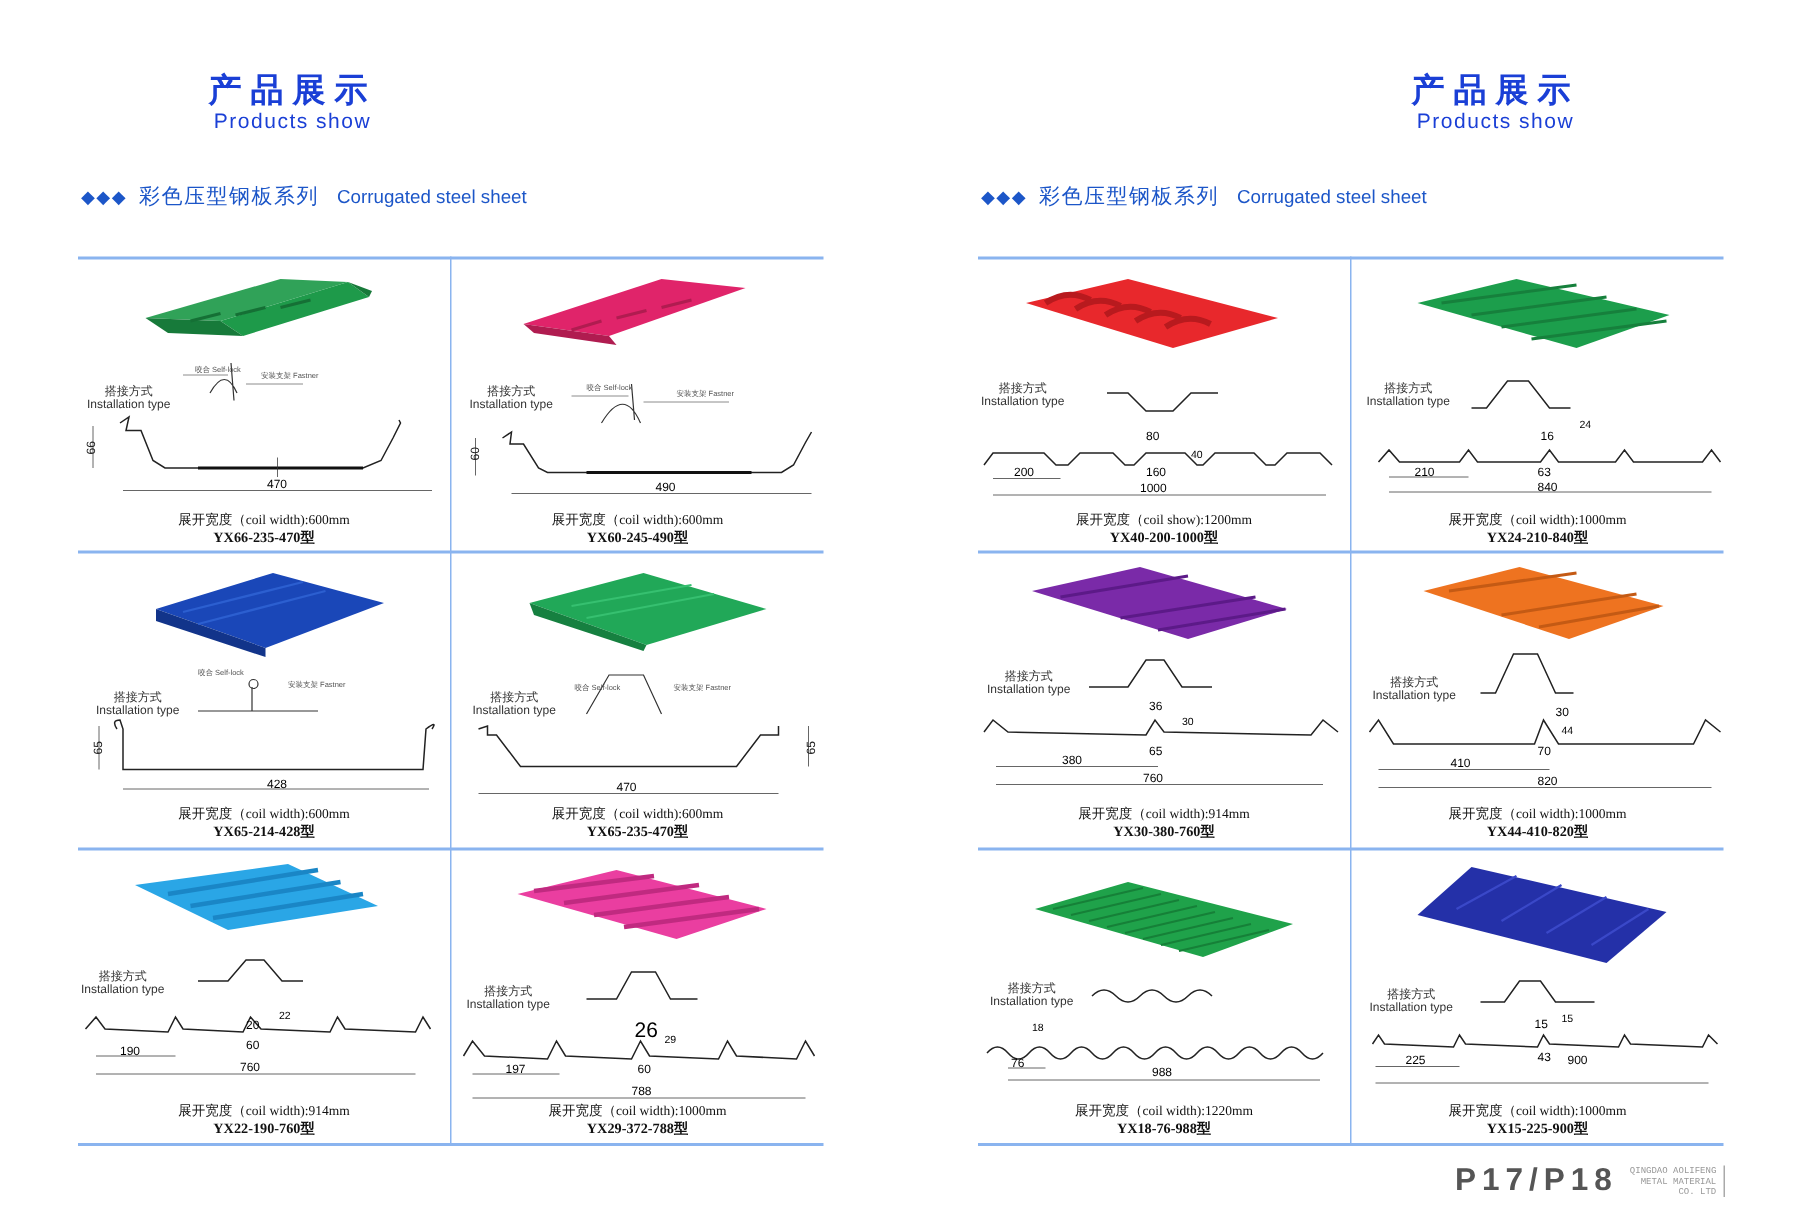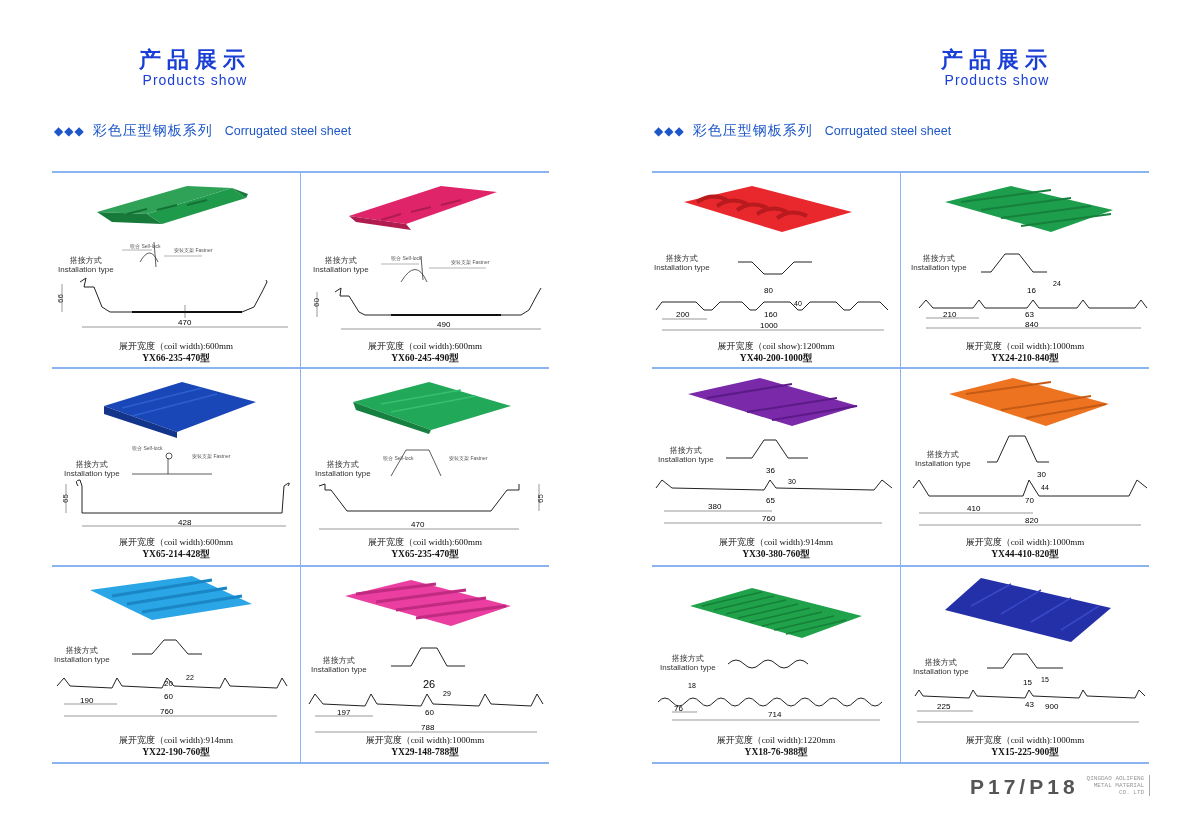--- a/index.html
+++ b/index.html
@@ -11,21 +11,21 @@
   .series .dia { font-size:12px; letter-spacing:1px; color:#1c56c8; }
   .series .cn { font-size:14px; letter-spacing:1px; }
   .series .en { font-size:12.5px; margin-left:4px;text-align:center; }
   .cell { position:absolute; width:248px; height:189px; }
   .hline { position:absolute; height:1.5px; background:#8ab4ef; }
   .vline { position:absolute; width:1px; background:#8ab4ef; }
   .cell svg { position:absolute; left:0; top:0; }
   .inst { position:absolute; font-size:8px; color:#333; line-height:9px; text-align:center; }
   .coil { position:absolute; width:248px; text-align:center; font-family:"Liberation Serif", serif; font-size:9px; color:#111; top:168px; }
   .model { position:absolute; width:248px; text-align:center; font-family:"Liberation Serif", serif; font-weight:bold; font-size:9.5px; color:#111; top:180px; }
-  .footer { position:absolute; left:970px; top:775px; display:flex; align-items:flex-start; gap:8px; }
+  .footer { position:absolute; left:970px; top:775px; display:flex; align-items:center; gap:8px; }
   .footer .pg { font-size:21px; font-weight:bold; color:#555; letter-spacing:4px; }
   .footer .co { font-family:"Liberation Mono", monospace; font-size:6px; color:#999; line-height:7px; text-align:right; padding-right:5px; border-right:1px solid #aaa; }
 </style>
 </head>
 <body>
 
 <div class="page-header" style="left:130px;top:48px;width:130px;">
   <div class="cn">产品展示</div>
   <div class="en">Products show</div>
 </div>
@@ -187,27 +187,27 @@
     <path d="M55,28 L135,18 M75,36 L165,24 M95,44 L185,32 M115,52 L205,40" stroke="#c02a80" stroke-width="3"></path>
     <path d="M90,100 L110,100 L120,82 L136,82 L146,100 L164,100" stroke="#222" fill="none" stroke-width="1"></path>
     <path d="M8,138 L14,128 L22,138 L64,140 L70,128 L76,138 L120,140 L126,128 L132,138 L178,140 L184,128 L190,138 L230,140 L236,128 L242,138" stroke="#222" fill="none" stroke-width="1"></path>
     <line x1="14" y1="150" x2="72" y2="150" stroke="#333" stroke-width="0.5"></line>
     <line x1="14" y1="166" x2="236" y2="166" stroke="#333" stroke-width="0.5"></line>
   </svg>
   <div class="inst" style="left:10px;top:90px;">
     <div>搭接方式</div>
     <div>Installation type</div>
   </div>
-  <div style="position:absolute;left:122px;top:112px;font-size:11px;">26</div>
+  <div style="position:absolute;left:122px;top:112px;font-size:14px;">26</div>
   <div style="position:absolute;left:142px;top:124px;font-size:7px;">29</div>
   <div style="position:absolute;left:124px;top:142px;font-size:8px;">60</div>
   <div style="position:absolute;left:36px;top:142px;font-size:8px;">197</div>
   <div style="position:absolute;left:120px;top:157px;font-size:8px;">788</div>
   <div class="coil">展开宽度（coil width):1000mm</div>
-  <div class="model">YX29-148-788型</div>
+  <div class="model">YX29-372-788型</div>
 </div>
 
 <div class="cell" style="left:652px;top:172px;">
   <svg width="248" height="196">
     <polygon points="32,30 100,14 200,40 130,60" fill="#e8282c"></polygon>
     <path d="M45,30 Q60,20 75,28 M65,34 Q80,24 95,32 M85,38 Q100,28 115,36 M105,42 Q120,32 135,40 M125,46 Q140,36 155,44" stroke="#b81a1e" stroke-width="4" fill="none"></path>
     <path d="M86,90 L100,90 L112,102 L130,102 L142,90 L160,90" stroke="#222" fill="none" stroke-width="1"></path>
     <path d="M4,138 L10,130 L44,130 L52,138 L60,138 L68,130 L90,130 L98,138 L104,138 L112,130 L138,130 L146,138 L150,138 L158,130 L184,130 L192,138 L198,138 L206,130 L228,130 L236,138" stroke="#222" fill="none" stroke-width="1"></path>
     <line x1="10" y1="147" x2="55" y2="147" stroke="#333" stroke-width="0.5"></line>
     <line x1="10" y1="158" x2="232" y2="158" stroke="#333" stroke-width="0.5"></line>
@@ -299,21 +299,21 @@
     <path d="M6,136 Q13,128 20,136 T34,136 T48,136 T62,136 T76,136 T90,136 T104,136 T118,136 T132,136 T146,136 T160,136 T174,136 T188,136 T202,136 T216,136 T230,136" stroke="#222" fill="none" stroke-width="1"></path>
     <line x1="20" y1="146" x2="45" y2="146" stroke="#333" stroke-width="0.5"></line>
     <line x1="20" y1="154" x2="228" y2="154" stroke="#333" stroke-width="0.5"></line>
   </svg>
   <div class="inst" style="left:8px;top:88px;">
     <div>搭接方式</div>
     <div>Installation type</div>
   </div>
   <div style="position:absolute;left:36px;top:116px;font-size:7px;">18</div>
   <div style="position:absolute;left:22px;top:138px;font-size:8px;">76</div>
-  <div style="position:absolute;left:116px;top:144px;font-size:8px;">714</div>
+  <div style="position:absolute;left:116px;top:144px;font-size:8px;">988</div>
   <div class="coil">展开宽度（coil width):1220mm</div>
   <div class="model">YX18-76-988型</div>
 </div>
 
 <div class="cell" style="left:901px;top:566px;">
   <svg width="248" height="196">
     <polygon points="44,44 80,12 210,42 170,76" fill="#2430a8"></polygon>
     <path d="M70,40 L110,18 M100,48 L140,24 M130,56 L170,32 M160,64 L198,40" stroke="#3a48c8" stroke-width="1.5"></path>
     <path d="M86,102 L102,102 L112,88 L126,88 L136,102 L162,102" stroke="#222" fill="none" stroke-width="1"></path>
     <path d="M14,130 L18,124 L22,130 L68,132 L72,124 L76,130 L124,132 L128,124 L132,130 L178,132 L182,124 L186,130 L234,132 L238,124 L244,130" stroke="#222" fill="none" stroke-width="1"></path>

